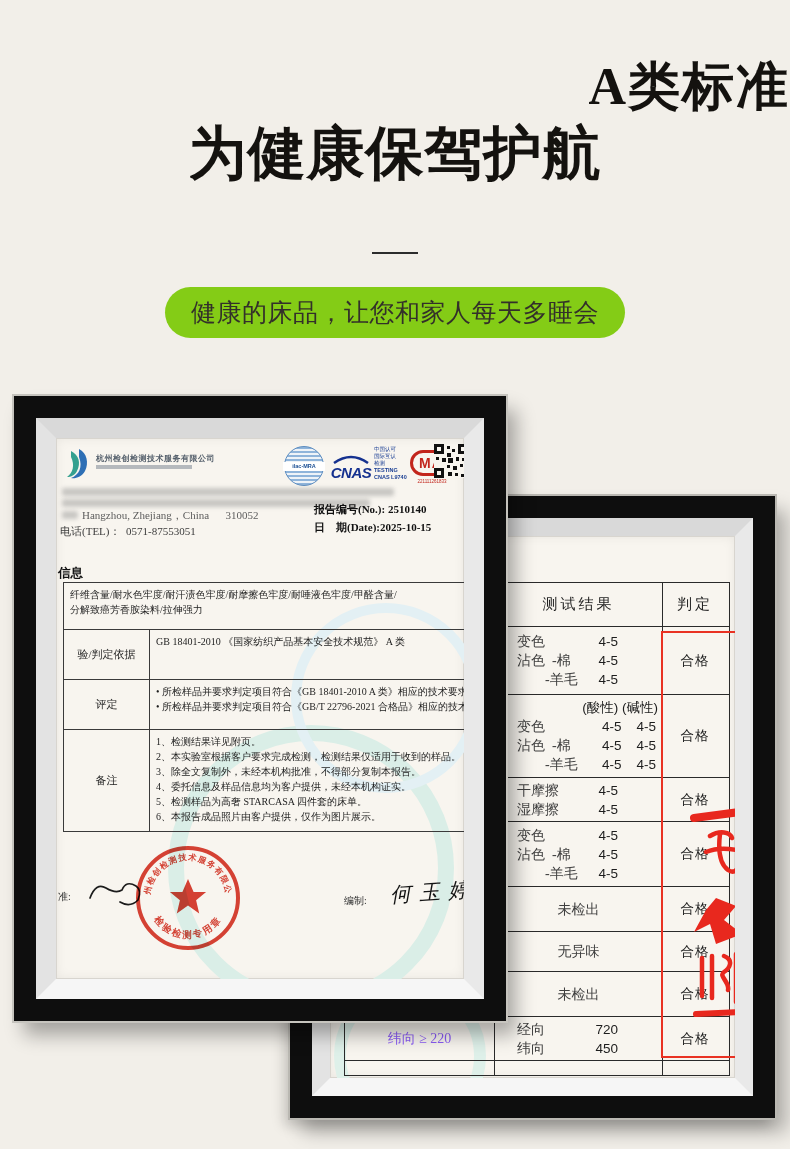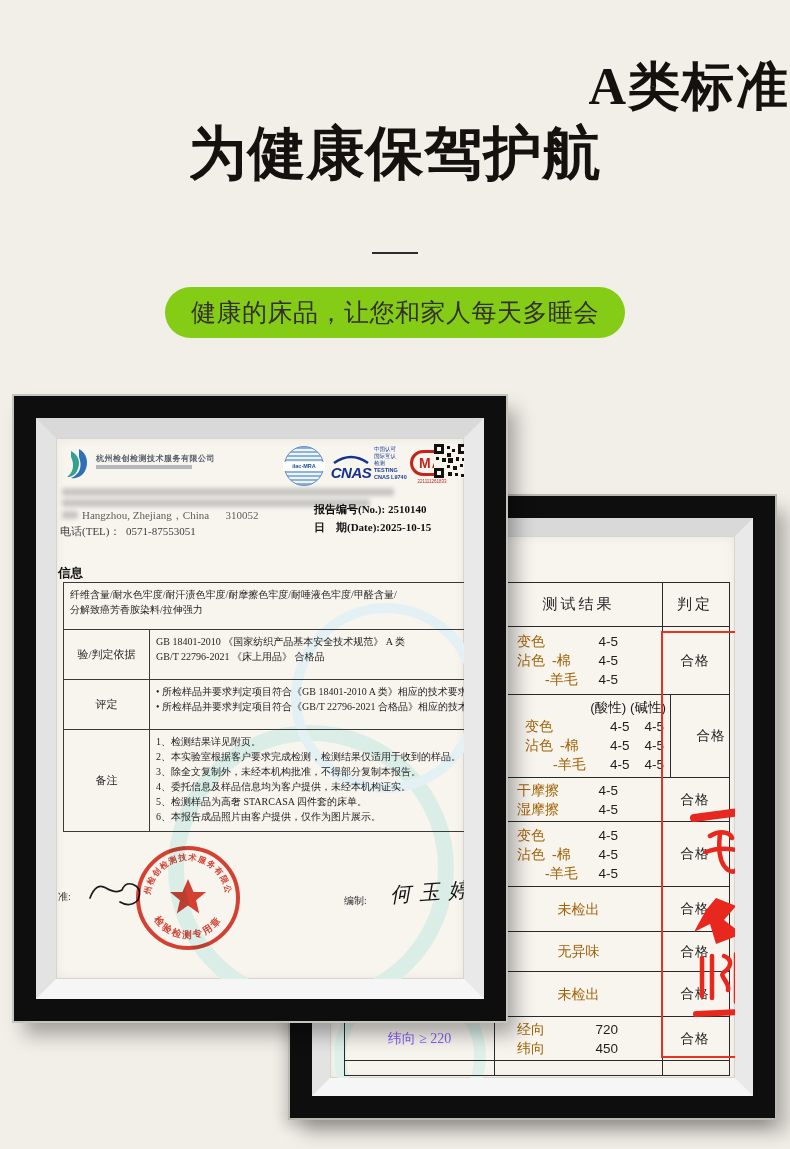--- a/index.html
+++ b/index.html
@@ -92,21 +92,21 @@
                  font-size:15px; color:#1d1d1d; letter-spacing:3px; }
   .rheader .hc:last-child { border-right:none; }
   .rrow { display:grid; grid-template-columns:150px 168px 64px; border-top:1.2px solid #2a2a2a; }
   .rca { border-right:1.2px solid #2a2a2a; display:flex; align-items:center; justify-content:center;
          font-size:14px; color:#8b5cf6; white-space:pre; }
   .rcb { border-right:1.2px solid #2a2a2a; display:flex; flex-direction:column; justify-content:center; padding:3px 0; }
   .rcc { display:flex; align-items:center; justify-content:center; font-size:13.5px; color:#1d1d1d; letter-spacing:1px; }
   .rl { display:flex; justify-content:space-between; padding:0 44px 0 22px; line-height:19px; }
   .rl.dual { padding-right:6px; }
   .rl.hdr { justify-content:flex-end; padding-right:4px; }
-  .rl .lt { font-size:14px; color:#a16207; white-space:pre; }
+  .rl .lt { font-size:14px; color:#404040; white-space:pre; }
   .rl .lv { font-size:13.5px; color:#1d1d1d; white-space:pre; font-family:"Liberation Sans",sans-serif; }
   .rl.centered { justify-content:center; padding:0; }
   .redbox { position:absolute; left:331px; top:95px; width:80px; height:427px;
             border:2.5px solid #e93223; z-index:6; }
   .redmarks { position:absolute; left:356px; top:268px; z-index:7; }
 </style>
 </head>
 <body>
 
 <div class="page">
@@ -140,21 +140,21 @@
                     <span class="lt">沾色  -棉</span>
                     <span class="lv">4-5</span>
                   </div>
                   <div class="rl">
                     <span class="lt">        -羊毛</span>
                     <span class="lv">4-5</span>
                   </div>
                 </div>
                 <div class="rcc">合格</div>
               </div>
-              <div class="rrow" style="height: 83px; gap: 8px;">
+              <div class="rrow" style="height: 83px;">
                 <div class="rca"></div>
                 <div class="rcb">
                   <div class="rl dual hdr">
                     <span class="lv">(酸性) (碱性)</span>
                   </div>
                   <div class="rl dual">
                     <span class="lt">变色</span>
                     <span class="lv">4-5    4-5</span>
                   </div>
                   <div class="rl dual">
@@ -342,21 +342,20 @@
             <div class="lrow" style="min-height: 46px;">
               <div class="lcontent">
                 <div class="lline">纤维含量/耐水色牢度/耐汗渍色牢度/耐摩擦色牢度/耐唾液色牢度/甲醛含量/</div>
                 <div class="lline">分解致癌芳香胺染料/拉伸强力</div>
               </div>
             </div>
             <div class="lrow" style="min-height: 50px;">
               <div class="llabel">验/判定依据</div>
               <div class="lcontent">
                 <div class="lline">GB 18401-2010 《国家纺织产品基本安全技术规范》 A 类</div>
-                <div class="lline">GB/T 22796-2021 《床上用品》 合格品</div>
               </div>
             </div>
             <div class="lrow" style="min-height: 50px;">
               <div class="llabel">评定</div>
               <div class="lcontent">
                 <div class="lline">• 所检样品并要求判定项目符合《GB 18401-2010 A 类》相应的技术要求。</div>
                 <div class="lline">• 所检样品并要求判定项目符合《GB/T 22796-2021 合格品》相应的技术要</div>
               </div>
             </div>
             <div class="lrow" style="min-height: 102px;">

